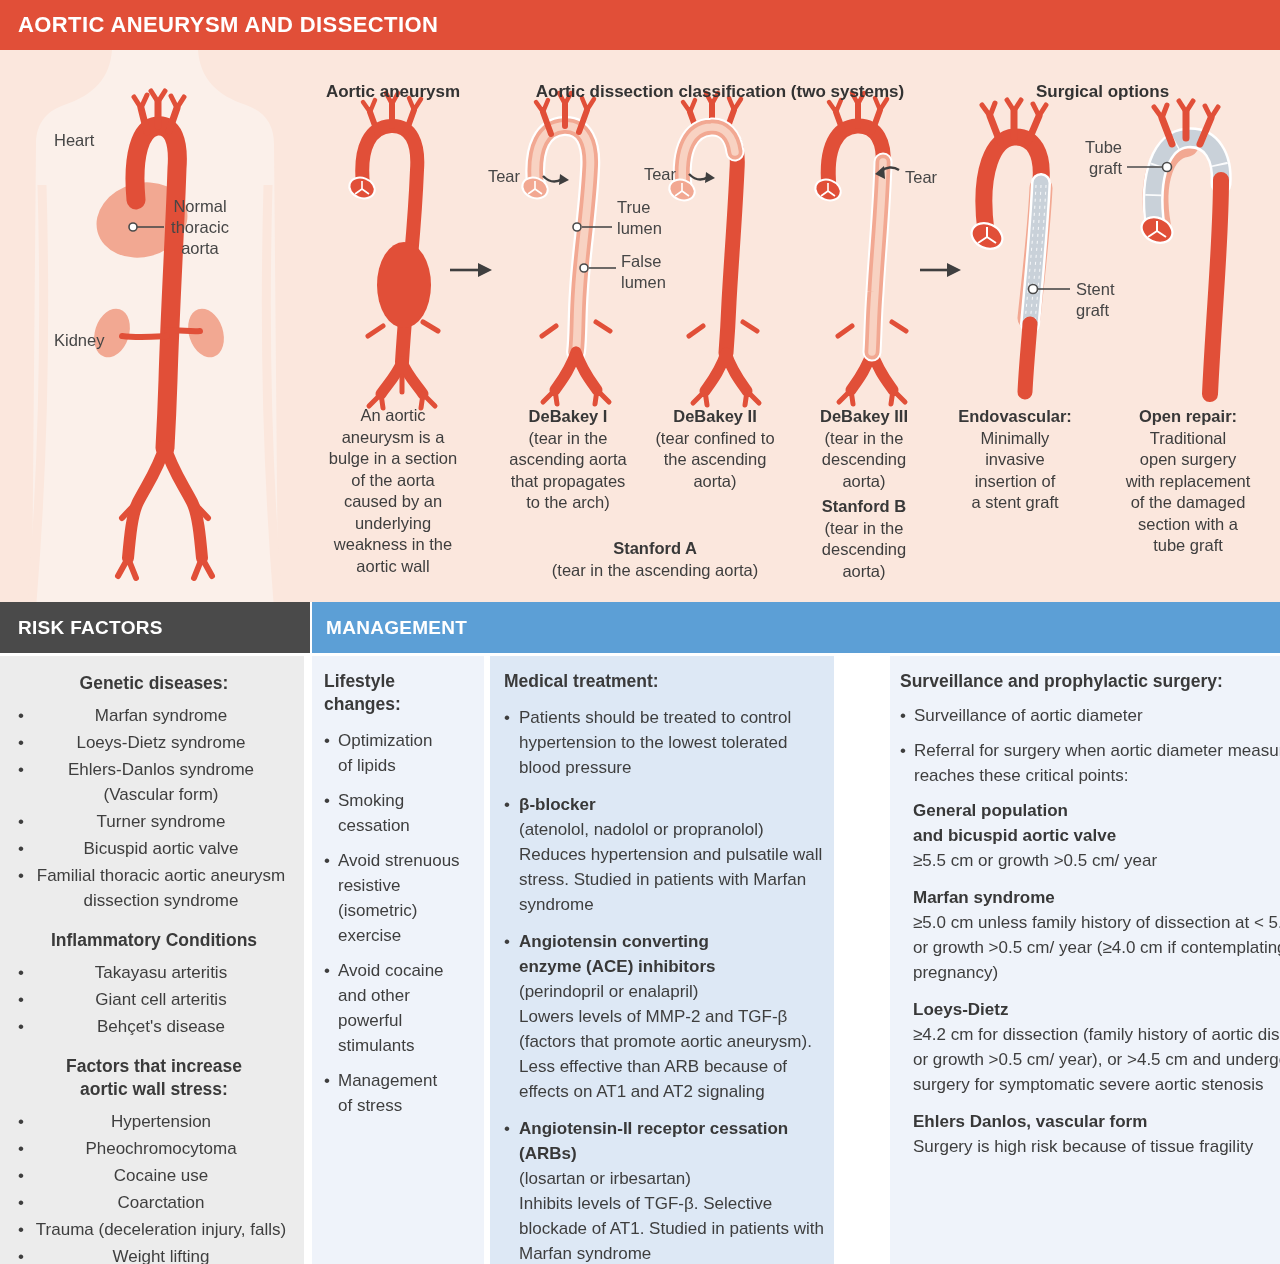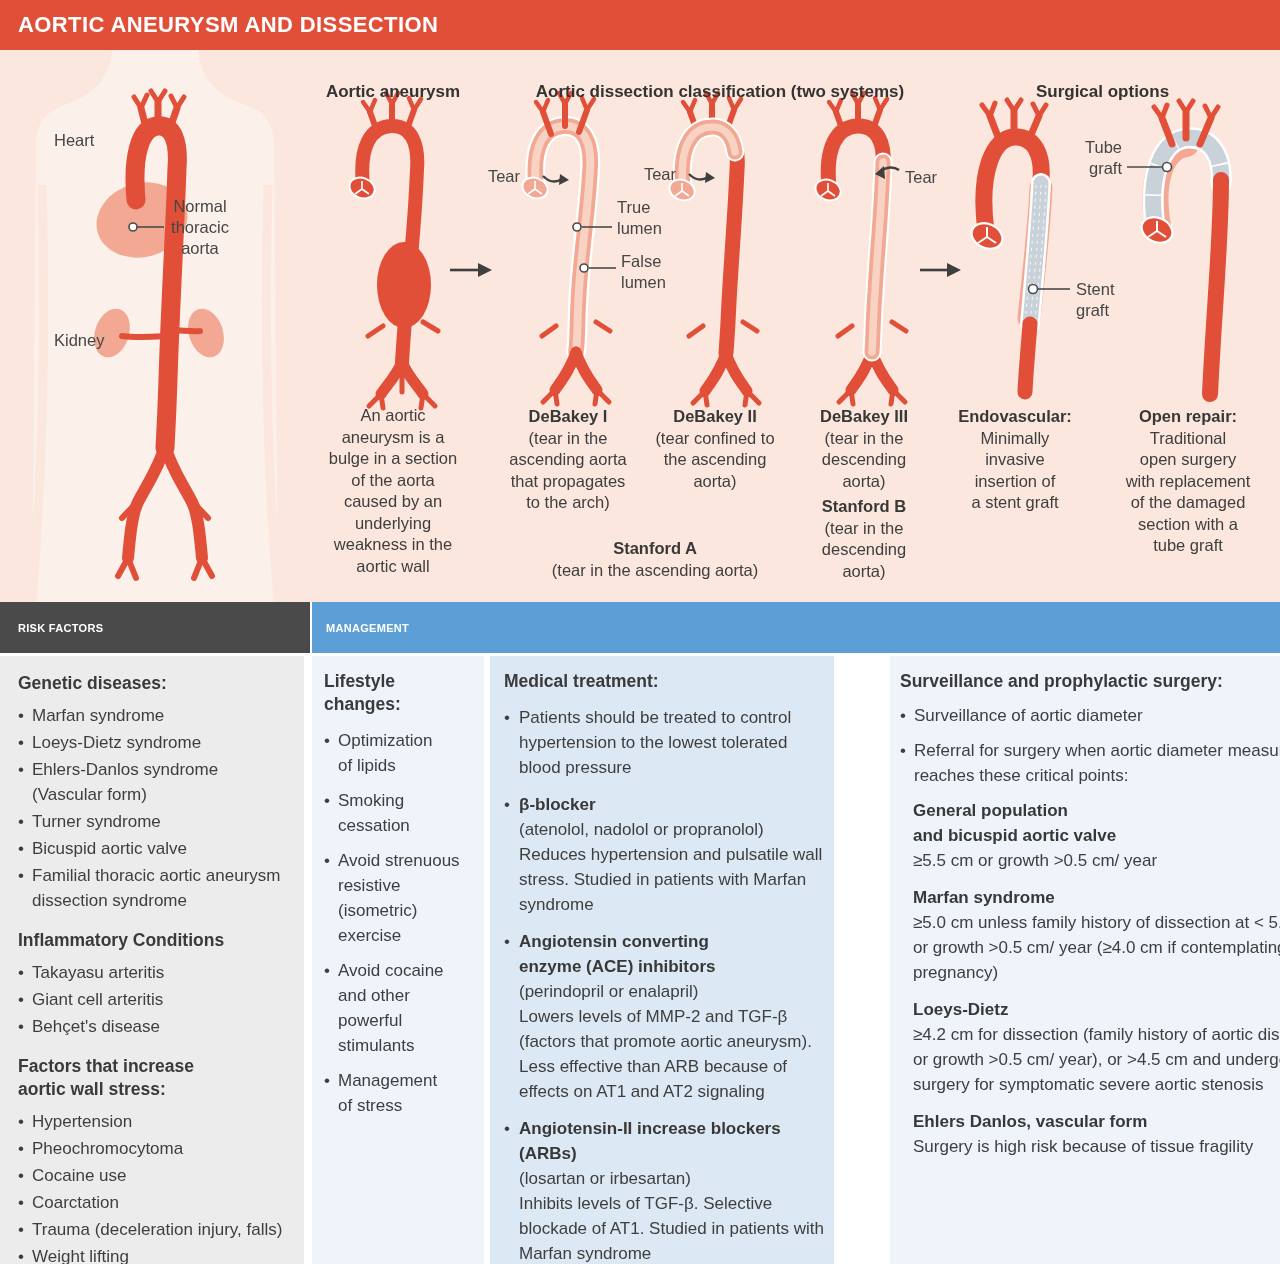--- a/index.html
+++ b/index.html
@@ -14,27 +14,27 @@
   .pl{white-space:pre-line;}
   .topbar{left:0;top:0;width:1280px;height:50px;background:var(--red);color:#fff;
           display:flex;align-items:center;box-sizing:border-box;padding-left:18px;
           font-weight:bold;font-size:22px;letter-spacing:.4px;}
   .illu-bg{left:0;top:50px;width:1280px;height:552px;background:var(--peach);}
   .fig-title{font-weight:bold;font-size:17px;text-align:center;color:#333;}
   .lbl{font-size:16.5px;line-height:21px;color:#464646;}
   .cap{font-size:16.5px;line-height:21.5px;text-align:center;}
   .cap .nm{font-weight:bold;color:#383838;}
   .bar{top:602px;height:51px;display:flex;align-items:center;box-sizing:border-box;
-       color:#fff;font-weight:bold;font-size:11px;letter-spacing:.3px;}
+       color:#fff;font-weight:bold;font-size:19px;letter-spacing:.3px;}
   .bar-dark{left:0;width:310px;background:var(--bar-dark);padding-left:18px;}
   .bar-blue{left:312px;width:968px;background:var(--bar-blue);padding-left:14px;}
   .col{top:656px;height:608px;box-sizing:border-box;font-size:17px;line-height:25px;overflow:hidden;}
   .col h3{font-size:17.5px;line-height:23px;font-weight:bold;color:#3A3A3A;margin:0 0 8px 0;}
   .col .sec{margin-top:16px;}
-  .risk-col{left:0;width:304px;background:var(--col-gray);padding:16px 14px 0 18px;}
+  .risk-col{left:0;width:304px;background:var(--col-gray);padding:16px 14px 0 18px;text-align:center;}
   .life-col{left:312px;width:172px;background:var(--col-light);padding:14px 16px 0 12px;}
   .med-col{left:490px;width:344px;background:var(--col-mid);padding:14px 10px 0 14px;}
   .surv-col{left:890px;width:458px;background:var(--col-light);padding:14px 8px 0 10px;}
   ul.blist{list-style:none;margin:0;padding:0;}
   ul.blist li{position:relative;padding-left:14px;margin:2px 0;}
   ul.blist li::before{content:"\2022";position:absolute;left:0;top:0;}
   .life-col ul.blist li{margin:0 0 10px 0;}
   .mi{position:relative;padding-left:15px;margin:0 0 12px 0;}
   .mi::before{content:"\2022";position:absolute;left:0;top:0;}
   .mi-t{font-weight:bold;color:#383838;}
@@ -343,21 +343,21 @@
       <div class="mi-b pl">(atenolol, nadolol or propranolol)
 Reduces hypertension and pulsatile wall stress. Studied in patients with Marfan syndrome</div>
     </div>
     <div class="mi">
       <div class="mi-t pl">Angiotensin converting
 enzyme (ACE) inhibitors</div>
       <div class="mi-b pl">(perindopril or enalapril)
 Lowers levels of MMP-2 and TGF-β (factors that promote aortic aneurysm). Less effective than ARB because of effects on AT1 and AT2 signaling</div>
     </div>
     <div class="mi">
-      <div class="mi-t pl">Angiotensin-II increase blockers (ARBs)</div>
+      <div class="mi-t pl">Angiotensin-II receptor cessation (ARBs)</div>
       <div class="mi-b pl">(losartan or irbesartan)
 Inhibits levels of TGF-β. Selective blockade of AT1. Studied in patients with Marfan syndrome</div>
     </div>
   </div>
 
   <div class="abs col surv-col">
     <h3 style="margin-bottom:10px">Surveillance and prophylactic surgery:</h3>
     <ul class="blist">
       <li style="margin-bottom:10px">Surveillance of aortic diameter</li>
       <li>Referral for surgery when aortic diameter measurement reaches these critical points:</li>

